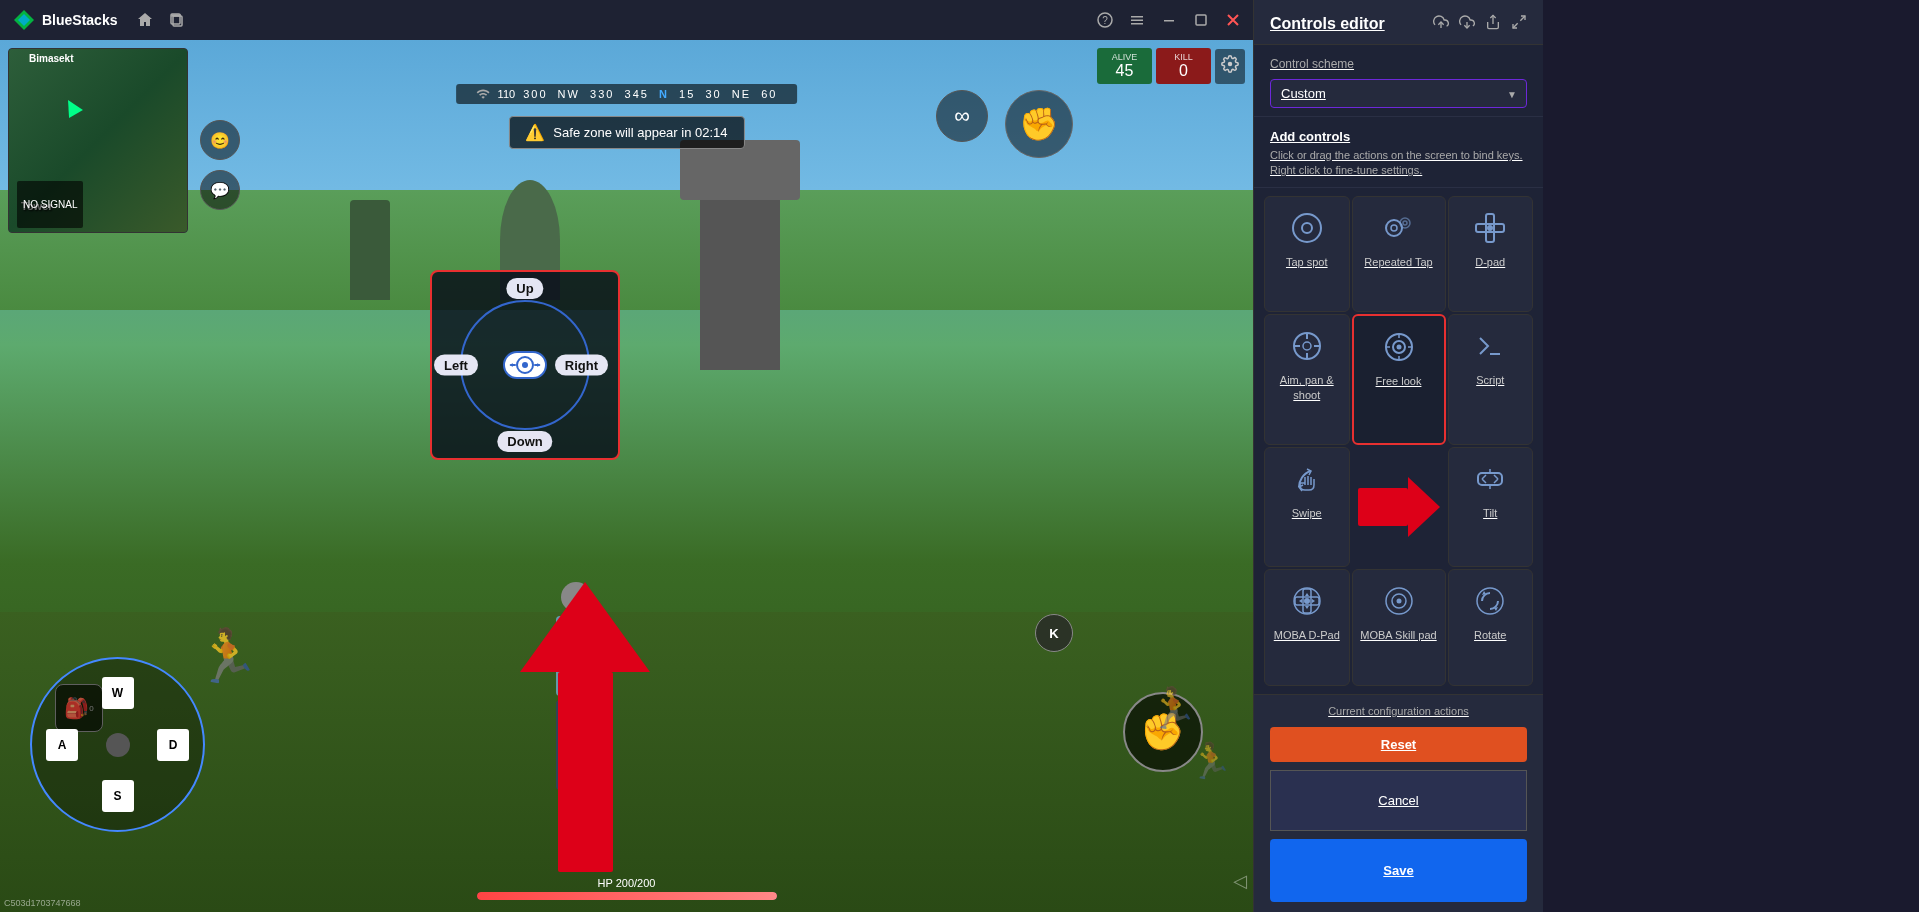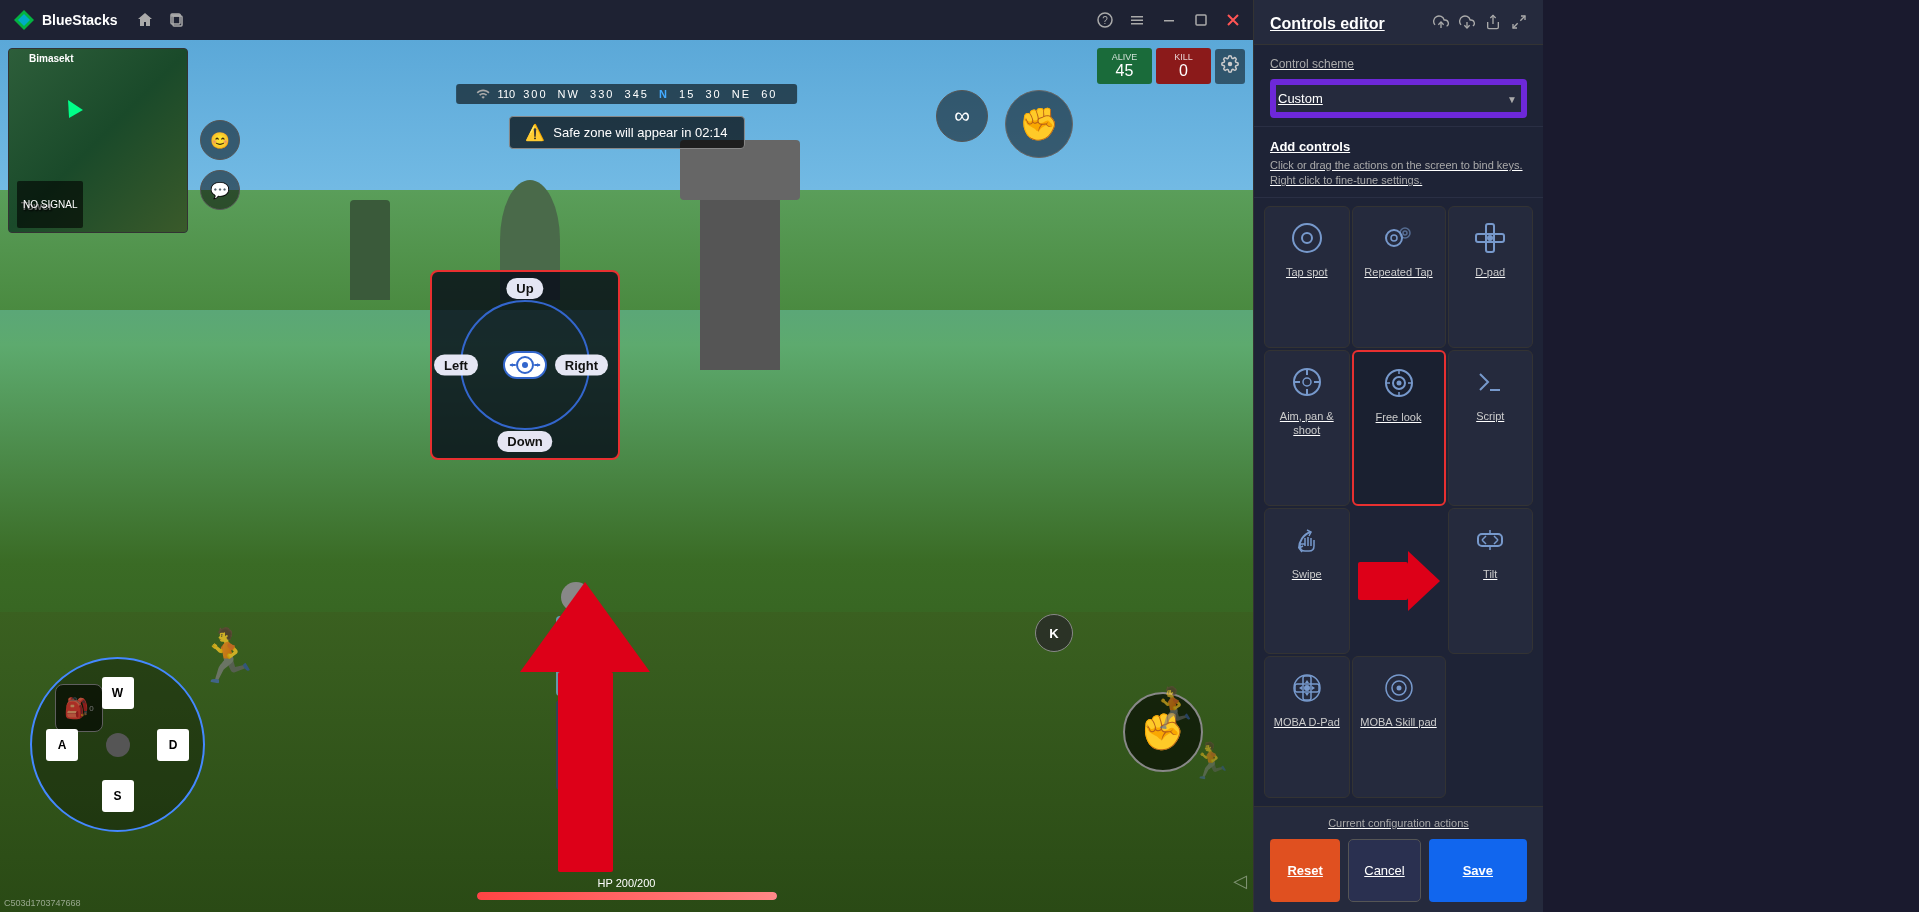--- a/index.html
+++ b/index.html
@@ -403,23 +403,23 @@
     }
     .scheme-label {
       color: #aaa;
       font-size: 12px;
       white-space: nowrap;
     }
     .dropdown-select {
       width: 100%;
       background: #252a3d;
       color: white;
-      border: 6px solid #6d28d9;
+      border: 1px solid #6d28d9;
       border-radius: 4px;
-      padding: 6px 2px;
+      padding: 6px 10px;
       font-size: 13px;
       cursor: pointer;
       appearance: none;
       -webkit-appearance: none;
       display: flex;
       justify-content: space-between;
     }
     .dropdown-row {
       position: relative;
       width: 100%;
@@ -482,39 +482,40 @@
     }
     .config-actions-label {
       font-size: 11px;
       color: #aaa;
       text-align: center;
       margin-bottom: 10px;
     }
     .action-btn-row {
       display: flex;
       gap: 8px;
+      flex-direction: column;
     }
     .btn-reset {
       flex: 1;
       padding: 10px;
       background: #e05020;
       color: white;
       border: none;
       border-radius: 4px;
       font-size: 13px;
       font-weight: bold;
       cursor: pointer;
     }
     .btn-cancel {
       flex: 1;
-      padding: 10px;
+      padding: 22px;
       background: #2a3050;
       color: white;
       border: 1px solid #555;
-      border-radius: 5px;
+      border-radius: 0;
       font-size: 13px;
       cursor: pointer;
     }
     .btn-save {
       flex: 1;
       padding: 24px;
       background: #1166ee;
       color: white;
       border: none;
       border-radius: 4px;
@@ -996,20 +997,32 @@
       <div class="control-icon">
         <svg width="36" height="36" viewBox="0 0 36 36" fill="none">
           <circle cx="18" cy="18" r="13" stroke="#7799cc" stroke-width="1.5"></circle>
           <circle cx="18" cy="18" r="7" stroke="#7799cc" stroke-width="1.5"></circle>
           <circle cx="18" cy="18" r="2.5" fill="#7799cc"></circle>
         </svg>
       </div>
       <span class="control-label">MOBA Skill pad</span>
     </div>
 
+    <div class="control-item">
+      <div class="control-icon">
+        <svg width="36" height="36" viewBox="0 0 36 36" fill="none">
+          <circle cx="18" cy="18" r="13" stroke="#7799cc" stroke-width="1.5"></circle>
+          <path d="M10 18 A8 8 0 0 1 18 10" stroke="#7799cc" stroke-width="2"></path>
+          <path d="M12 8 L10 12 L14 11 Z" fill="#7799cc"></path>
+          <path d="M26 18 A8 8 0 0 1 18 26" stroke="#7799cc" stroke-width="2"></path>
+          <path d="M24 28 L26 24 L22 25 Z" fill="#7799cc"></path>
+        </svg>
+      </div>
+      <span class="control-label">Rotate</span>
+    </div>
 
   </div>
 
   <div class="panel-bottom">
     <div class="config-actions-label">Current configuration actions</div>
     <div class="action-btn-row">
       <button class="btn-reset">Reset</button>
       <button class="btn-cancel">Cancel</button>
       <button class="btn-save">Save</button>
     </div>

